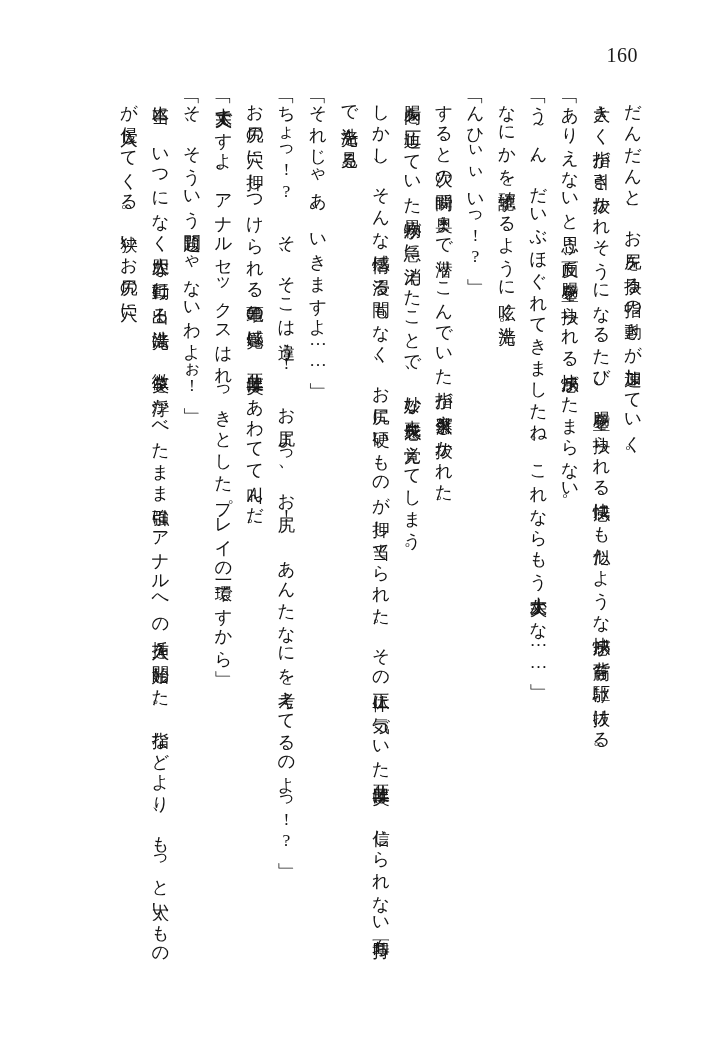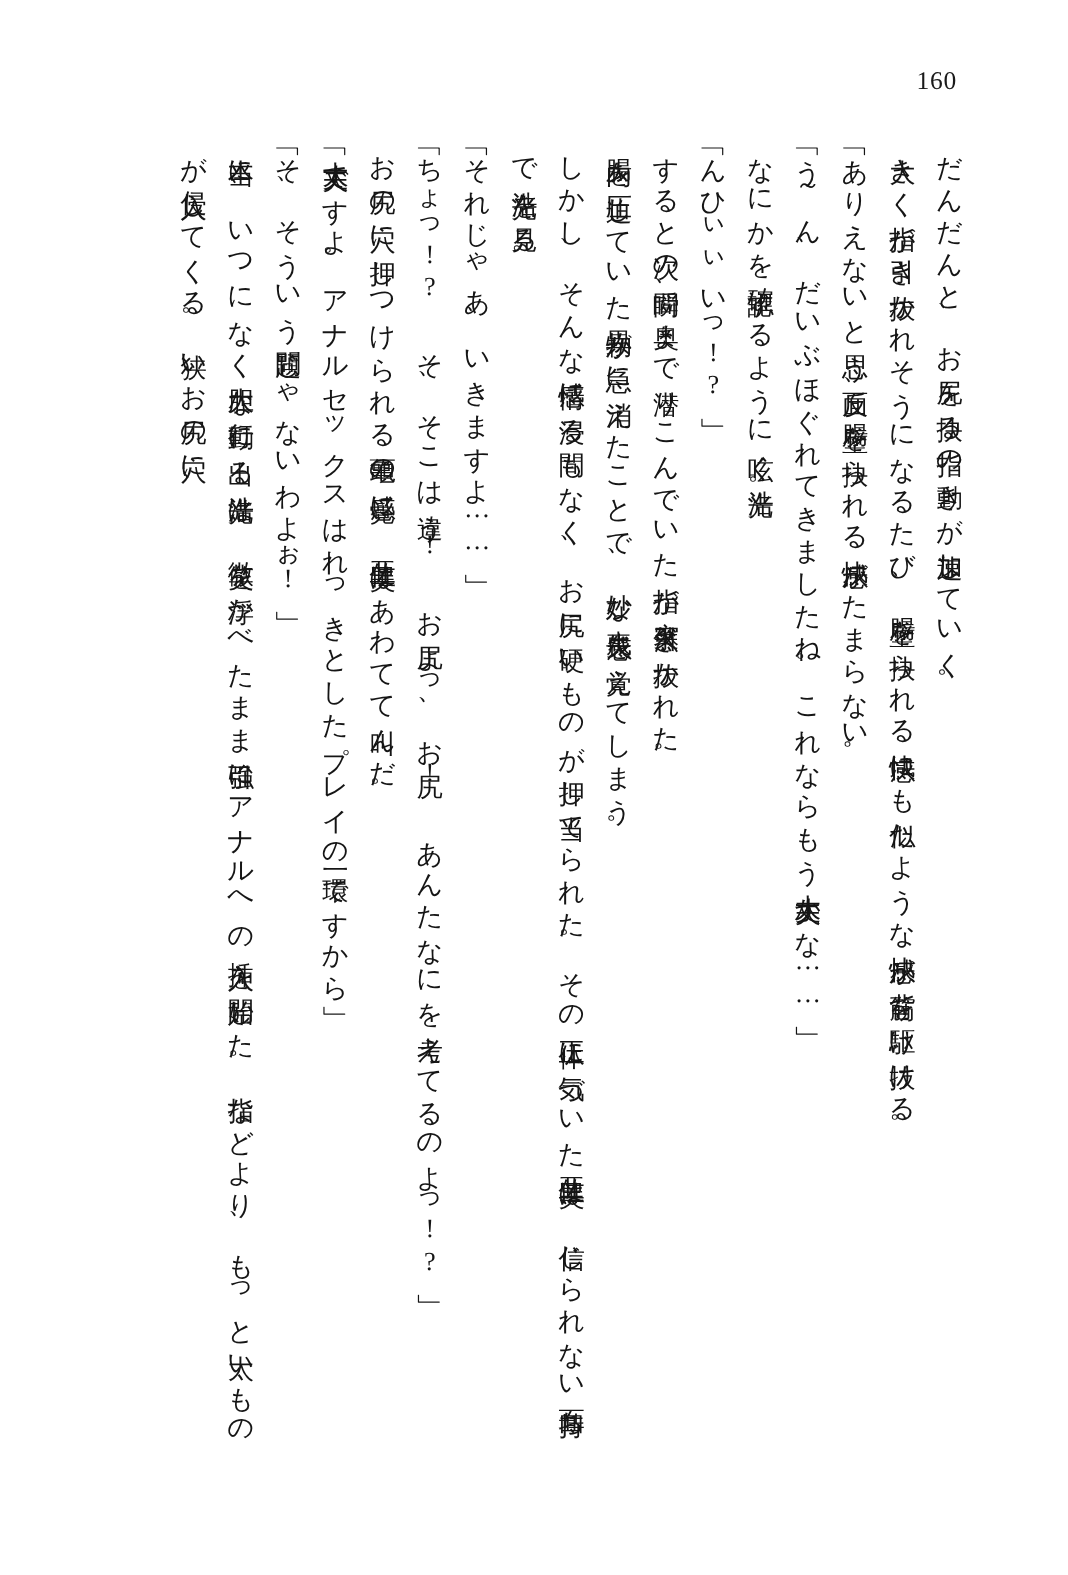--- a/index.html
+++ b/index.html
@@ -20,21 +20,21 @@
     left: 0;
     top: 0;
     width: 712px;
     height: 1050px;
     background: #ffffff;
   }
   .page-number {
     position: absolute;
     top: 44px;
     right: 74px;
-    font-size: 17px;
+    font-size: 20px;
     font-family: "Liberation Serif", "DejaVu Serif", serif;
     color: #1a1a1a;
     letter-spacing: 0.5px;
     text-align: right;
   }
   .text-body {
     position: absolute;
     top: 92px;
     left: 62px;
     width: 586px;

